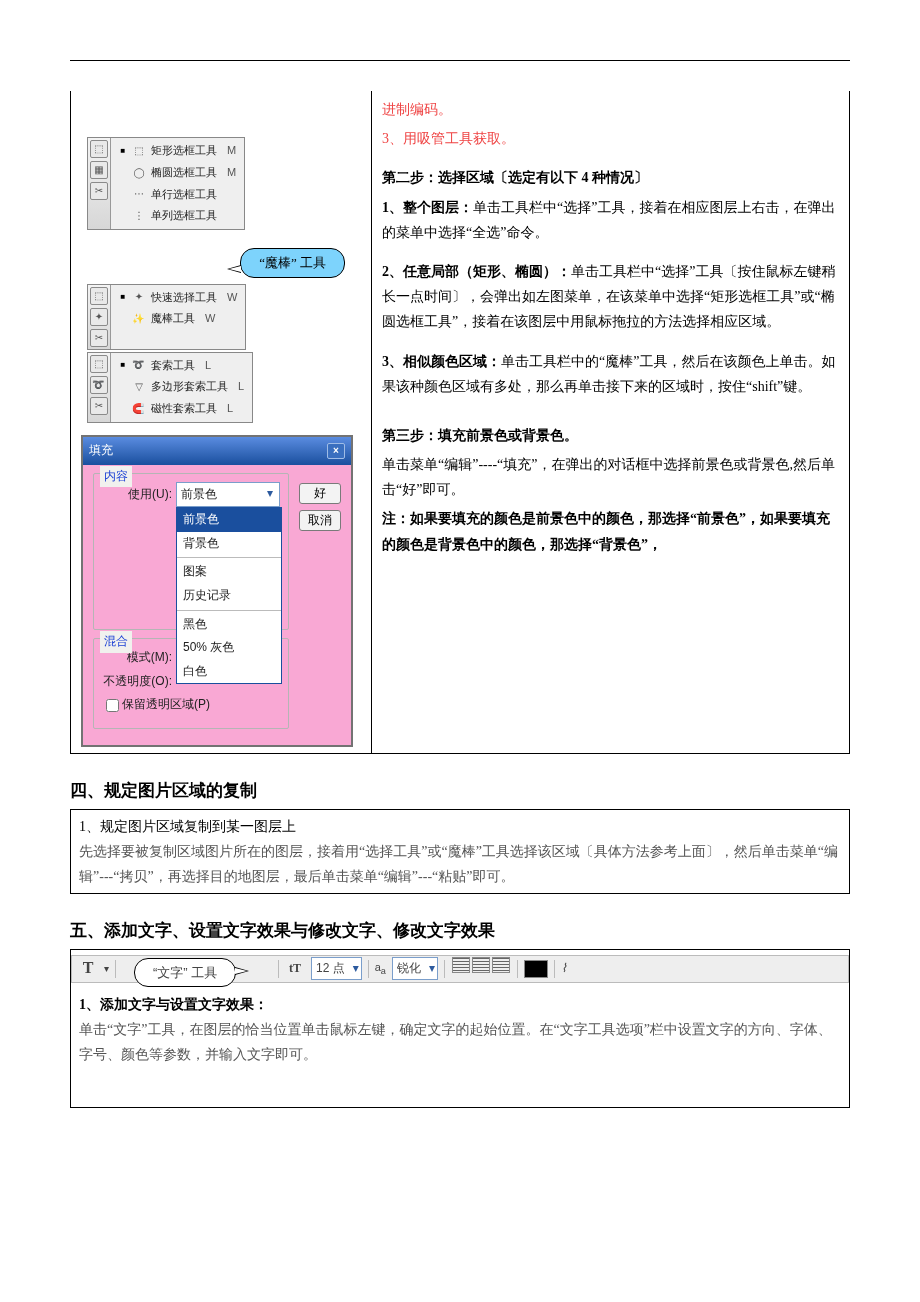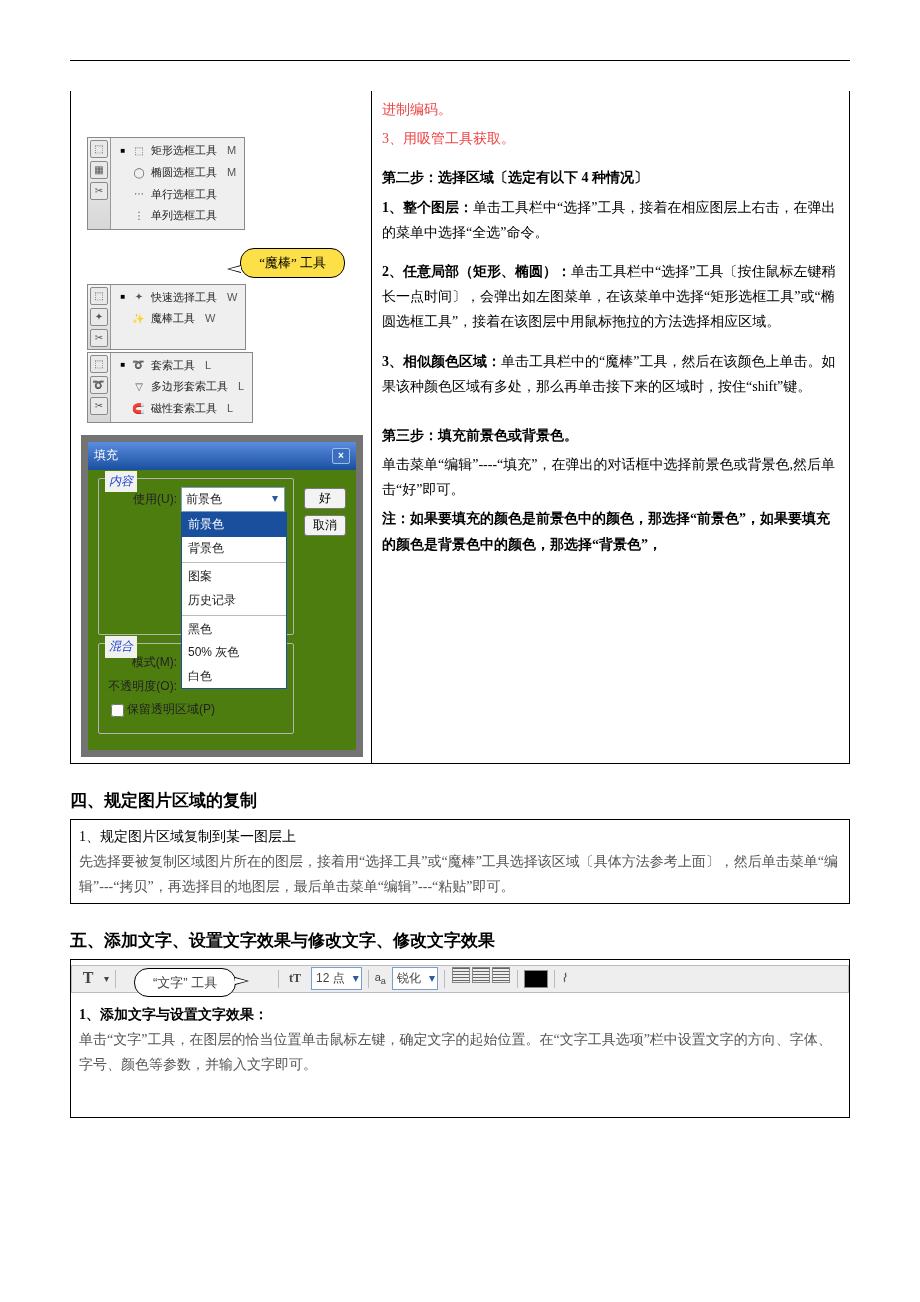--- a/index.html
+++ b/index.html
@@ -38,21 +38,21 @@
     box-sizing: border-box;
   }
   .right p { margin: 0 0 4px; }
   .blue { color: #ef4444; }
   .strong { font-weight: bold; }
   .callout {
     display: inline-block;
     border: 1px solid #000;
     border-radius: 14px;
     padding: 2px 18px;
-    background: #fde047;
+    background: #7dd3fc;
     font-size: 13px;
     position: relative;
   }
   .callout::before {
     content: "";
     position: absolute;
     left: -14px;
     bottom: 4px;
     border-width: 4px 14px 4px 0;
     border-style: solid;
@@ -120,22 +120,22 @@
     font-size:10px;
   }
   .tool-flyout li .key {
     margin-left: 10px;
     color: #555;
   }
   
   .dlg {
     font-family: "Microsoft YaHei", sans-serif;
     width: 268px;
-    border: 7px solid #737373;
-    background: #4d7c0f;
+    border: 2px solid #737373;
+    background: #f9a8d4;
     font-size: 12px;
     color: #222;
   }
   .dlg-title {
     background: linear-gradient(#5a8ce0,#1a4f9e);
     color: #fff;
     padding: 3px 6px;
     display: flex;
     justify-content: space-between;
     align-items:center;
@@ -162,21 +162,20 @@
     position: relative;
     margin-bottom: 8px;
   }
   .fieldset .legend {
     position: absolute;
     top: -8px; left: 6px;
     background: #f1f1ee;
     padding: 0 4px;
     color: #1a3fd4;
     font-size: 12px;
-    font-style: italic;
   }
   .row { display:flex; align-items:center; margin:2px 0; }
   .row label { width: 70px; text-align:right; padding-right:4px; }
   .combo {
     border: 1px solid #7a9ecb;
     background: #fff;
     padding: 1px 18px 1px 4px;
     position: relative;
     min-width: 80px;
   }

